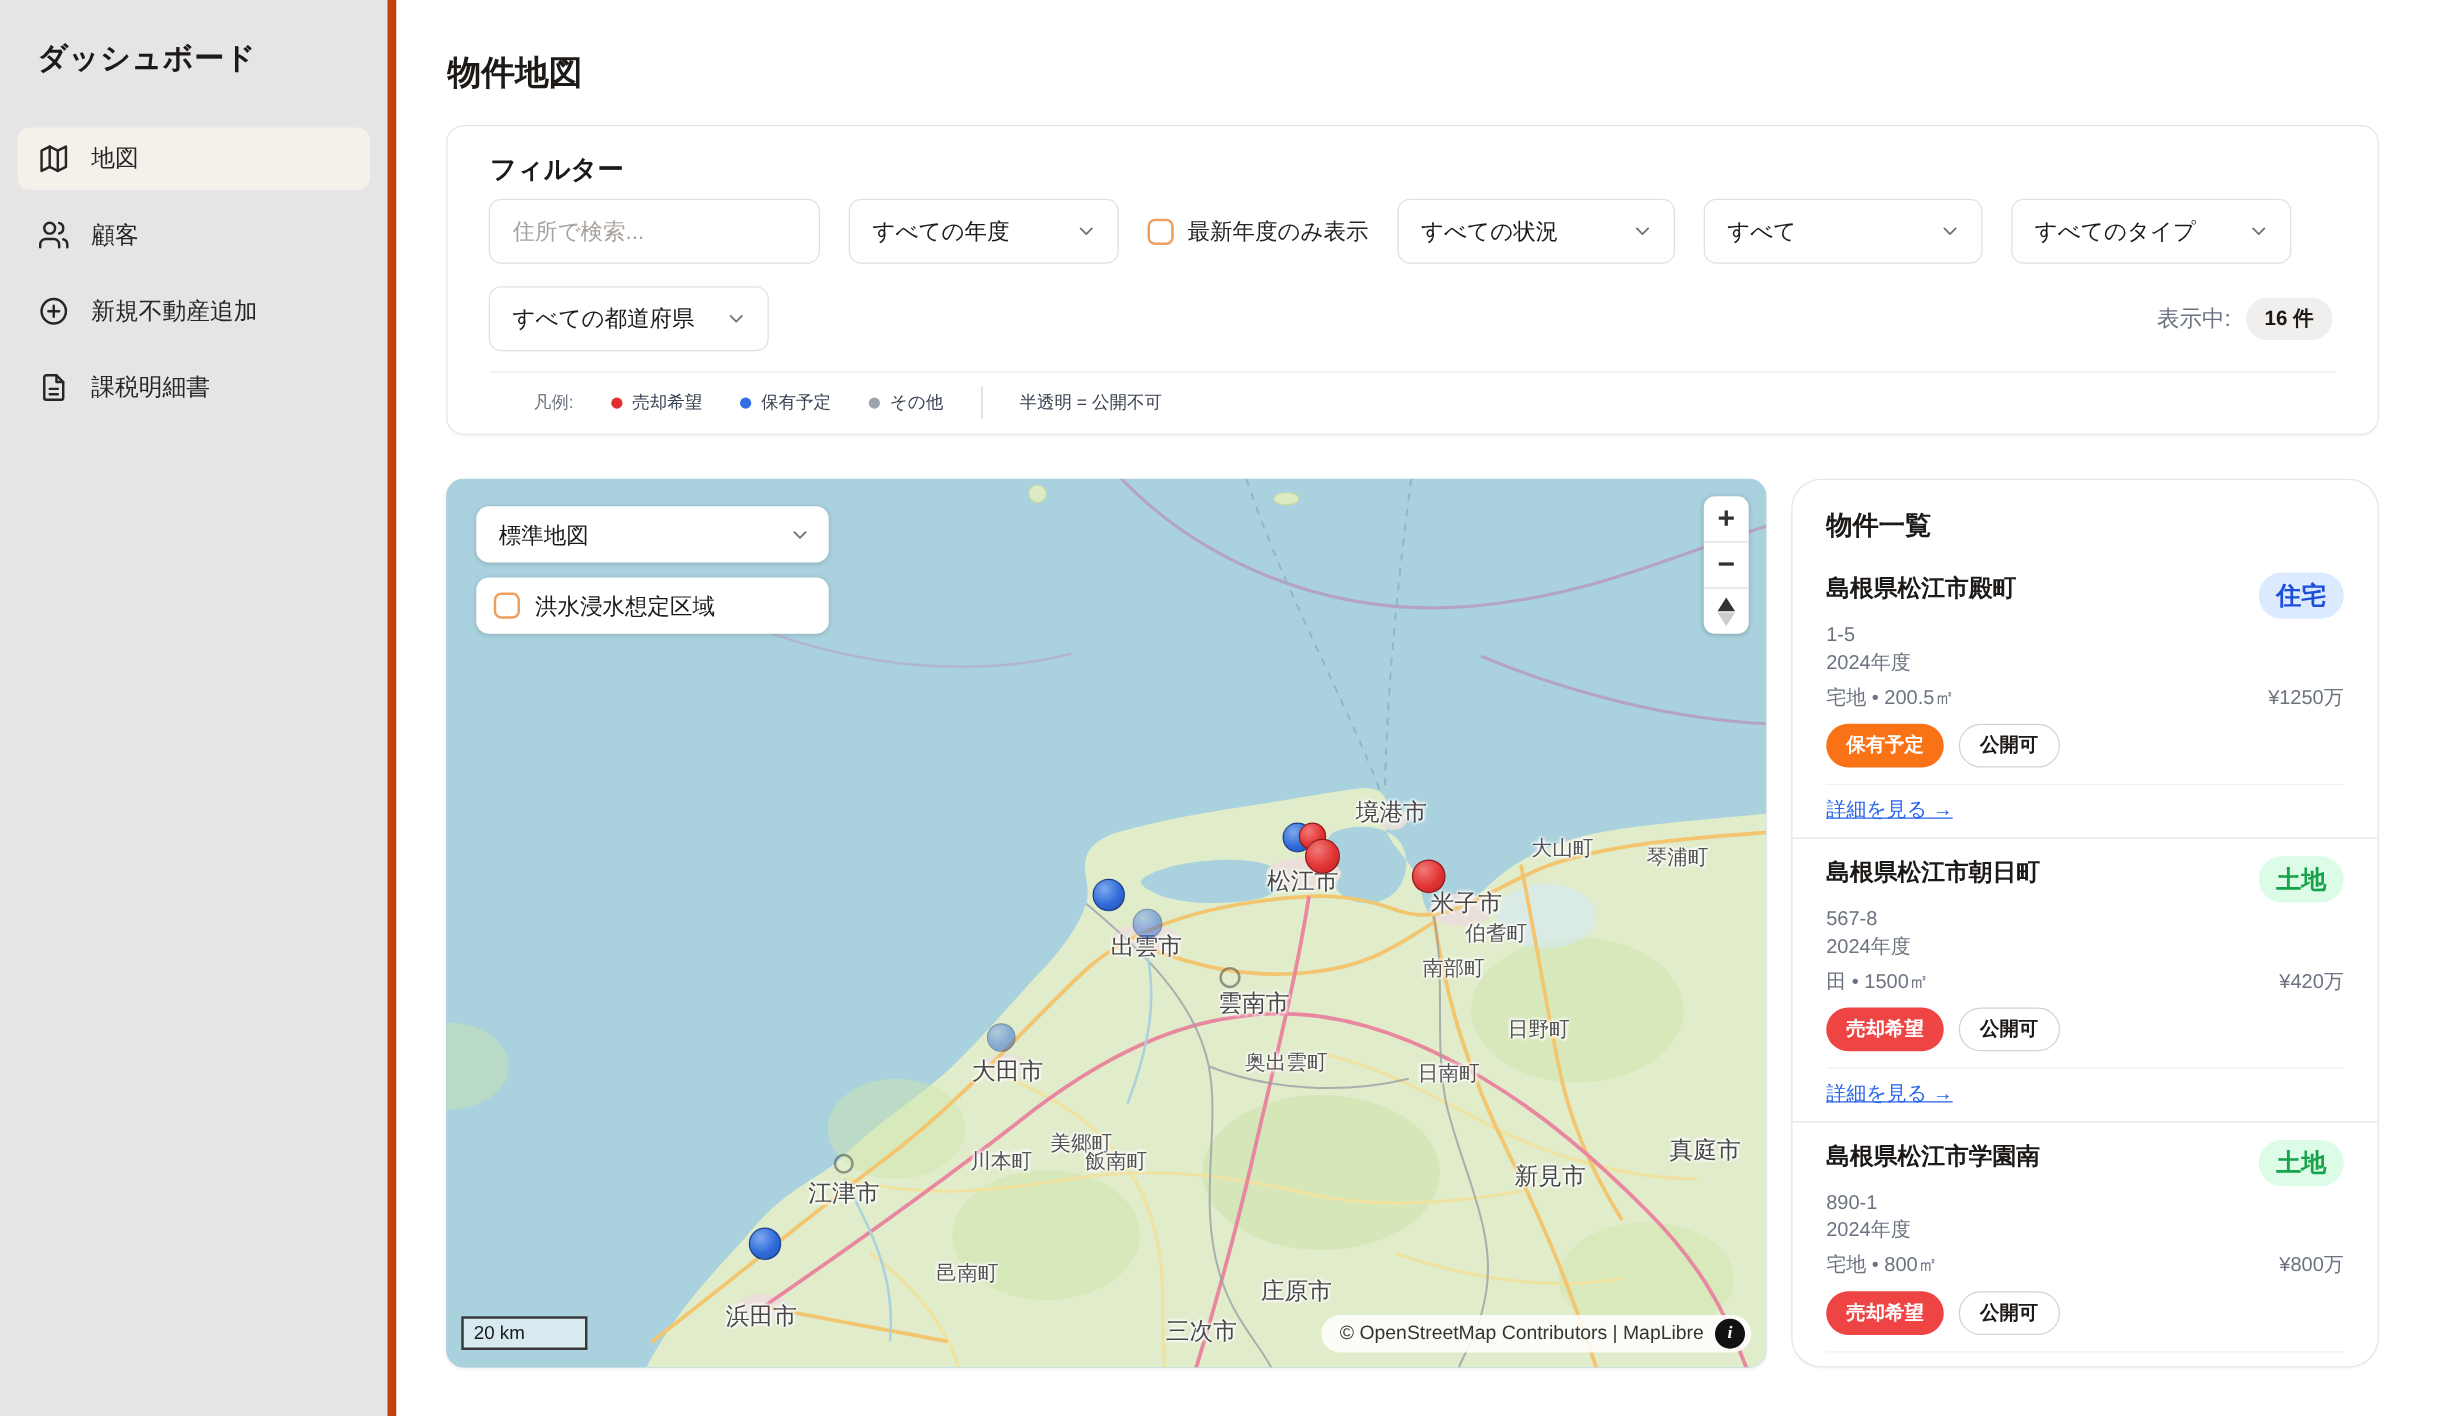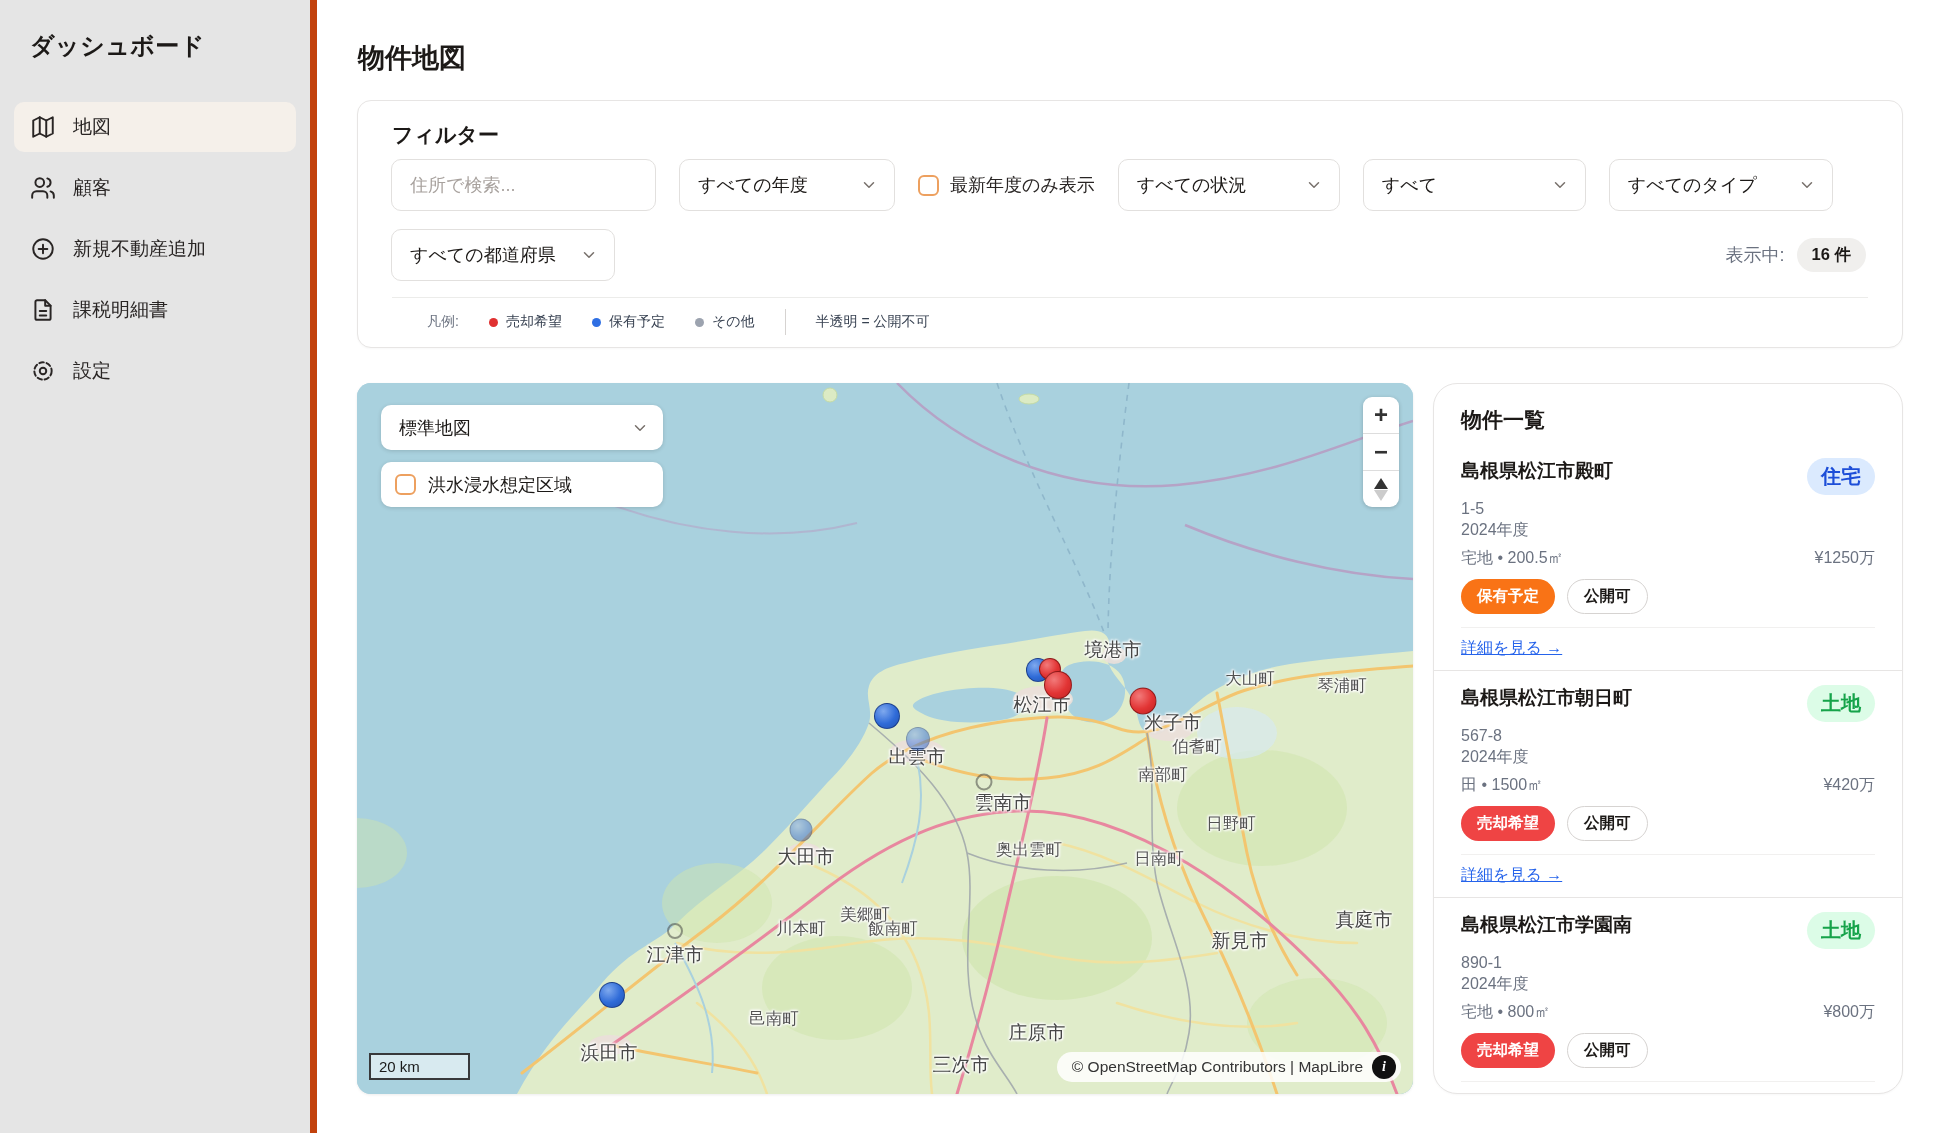--- a/index.html
+++ b/index.html
@@ -121,29 +121,20 @@
     <div class="nav-item">
       <span class="nav-icon">
         <svg viewBox="0 0 24 24">
             <path d="M14 3H6.5A1.5 1.5 0 0 0 5 4.5v15A1.5 1.5 0 0 0 6.5 21h11a1.5 1.5 0 0 0 1.5-1.5V8Z"></path>
             <path d="M14 3v5h5"></path>
             <path d="M9 13h6M9 17h6"></path>
           </svg>
       </span>
       <span>課税明細書</span>
     </div>
-    <div class="nav-item">
-      <span class="nav-icon">
-        <svg viewBox="0 0 24 24">
-            <circle cx="12" cy="12" r="8" stroke-dasharray="4.2 2.6"></circle>
-            <circle cx="12" cy="12" r="3"></circle>
-          </svg>
-      </span>
-      <span>設定</span>
-    </div>
   </div>
 </div>
 
 <div class="main-title">物件地図</div>
 
 <div class="filter-card">
   <div class="filter-title">フィルター</div>
 
   <div class="filter-row1">
     <input class="text-input" type="text" placeholder="住所で検索..." style="">

